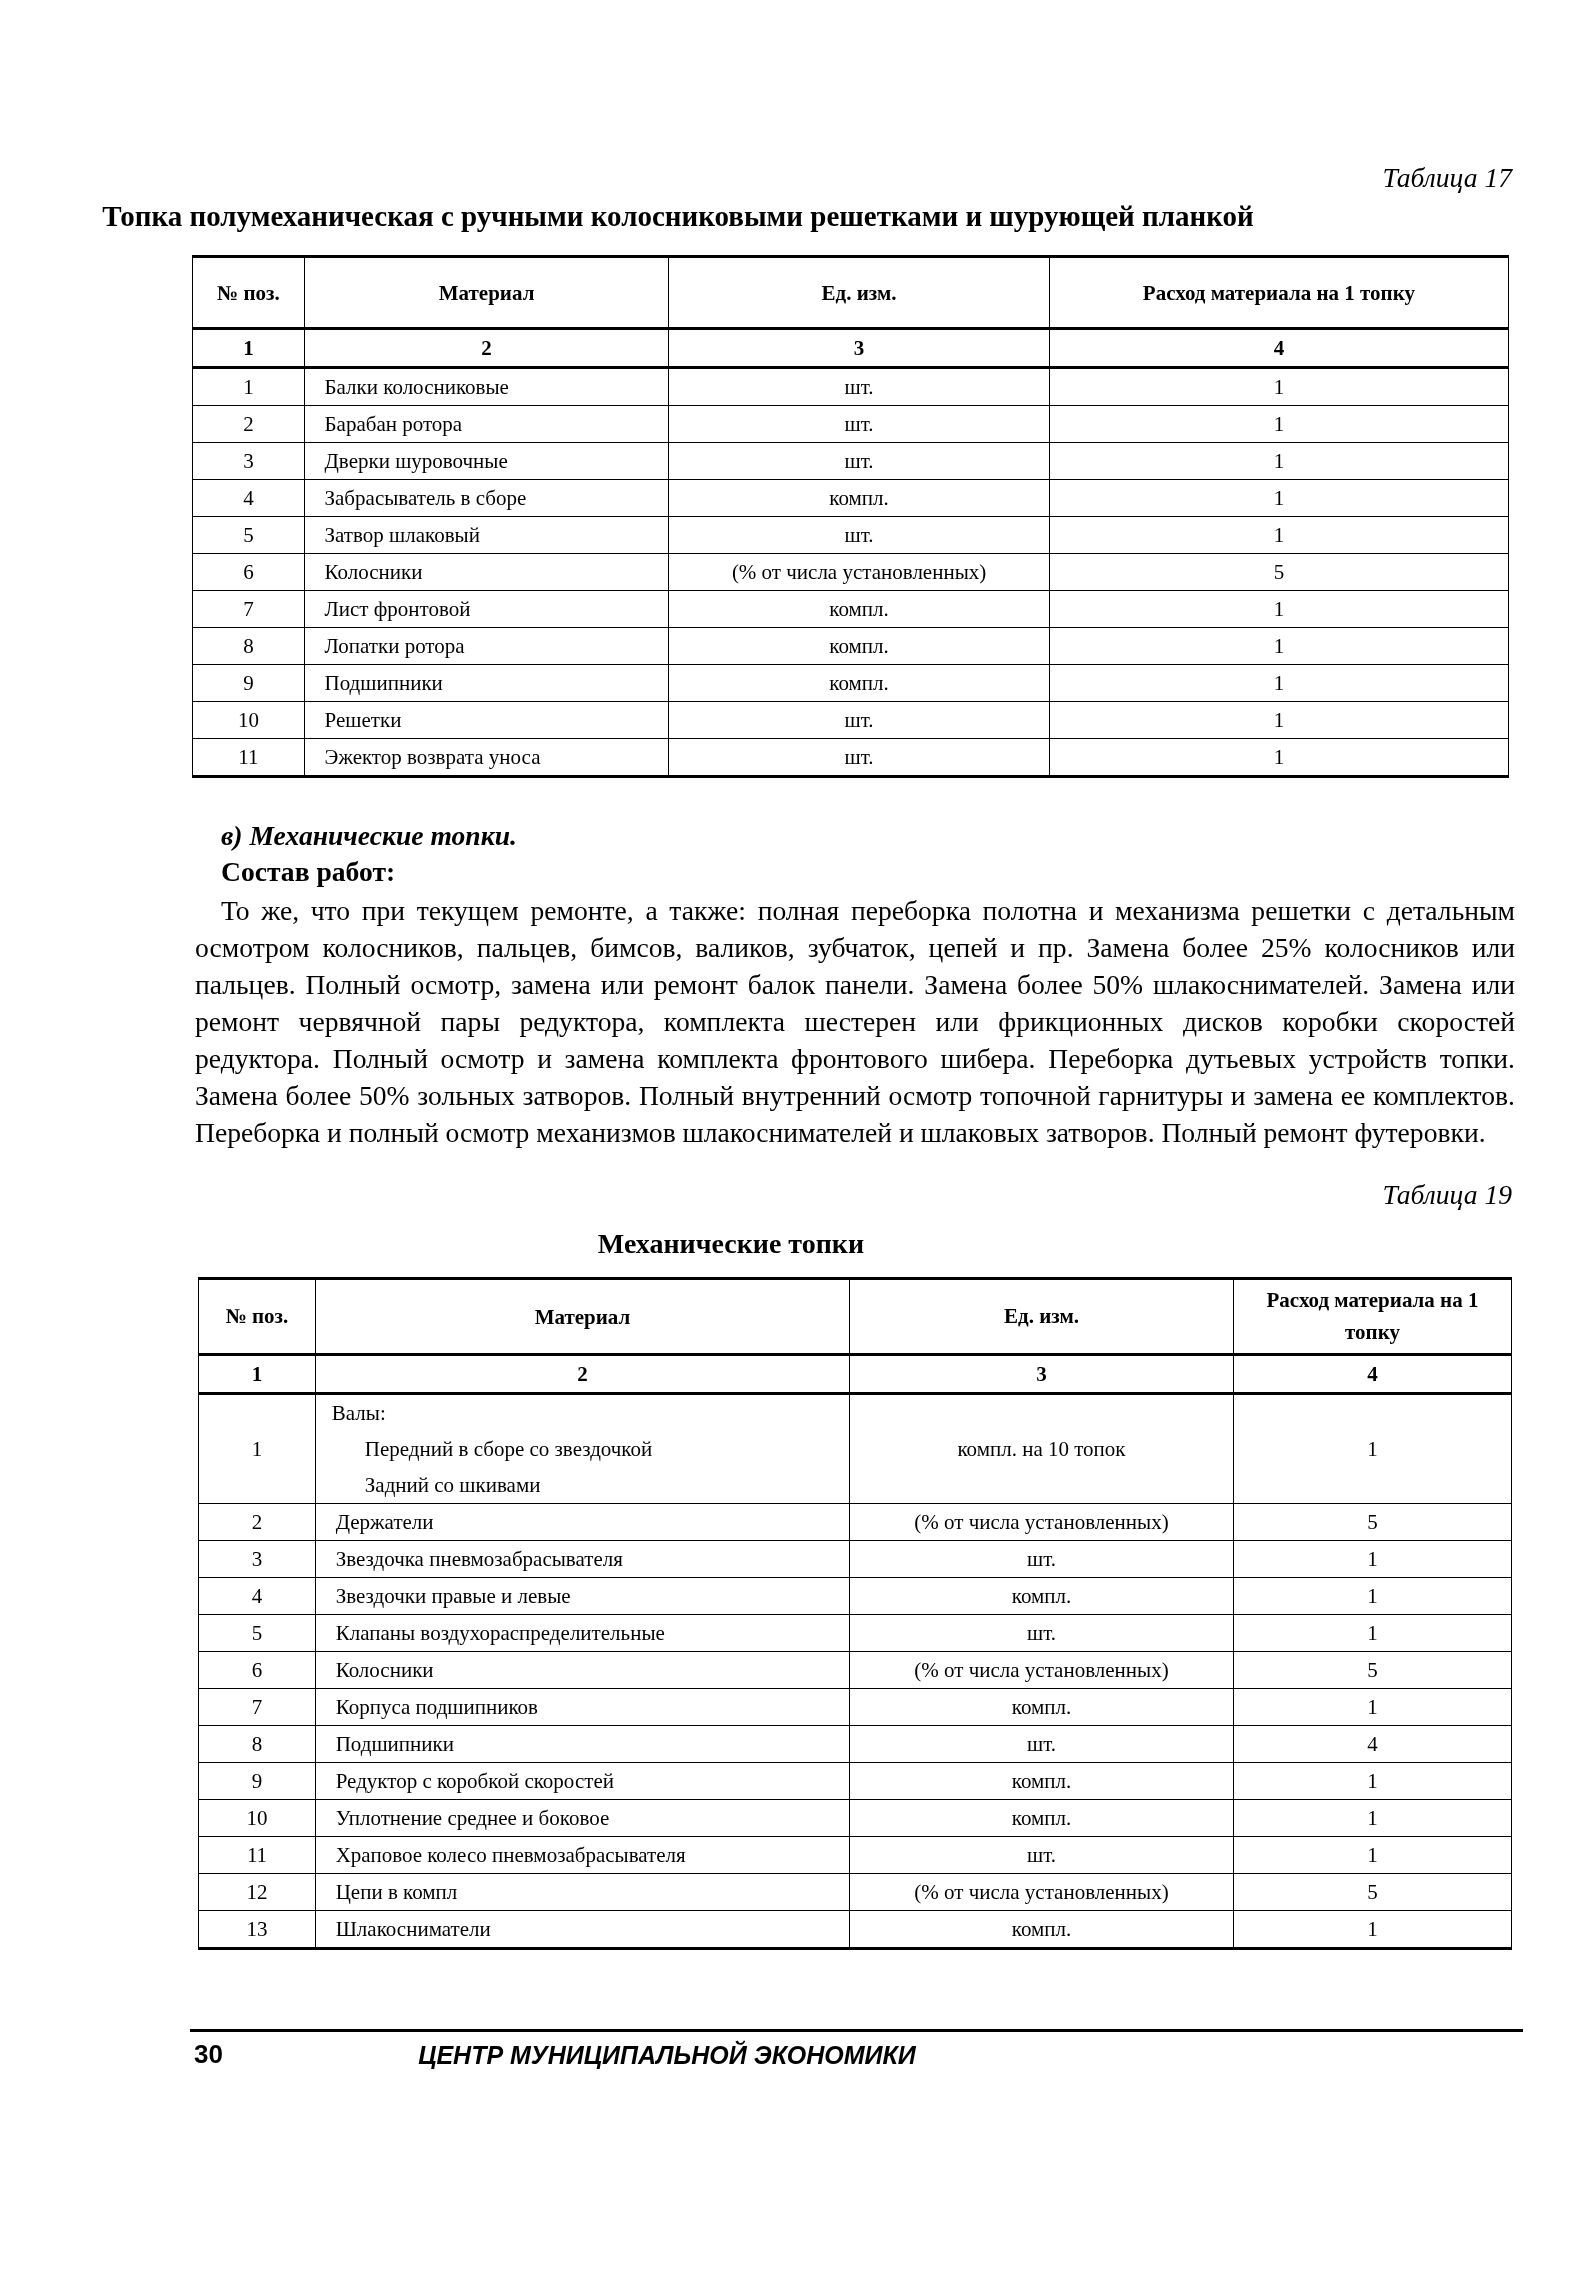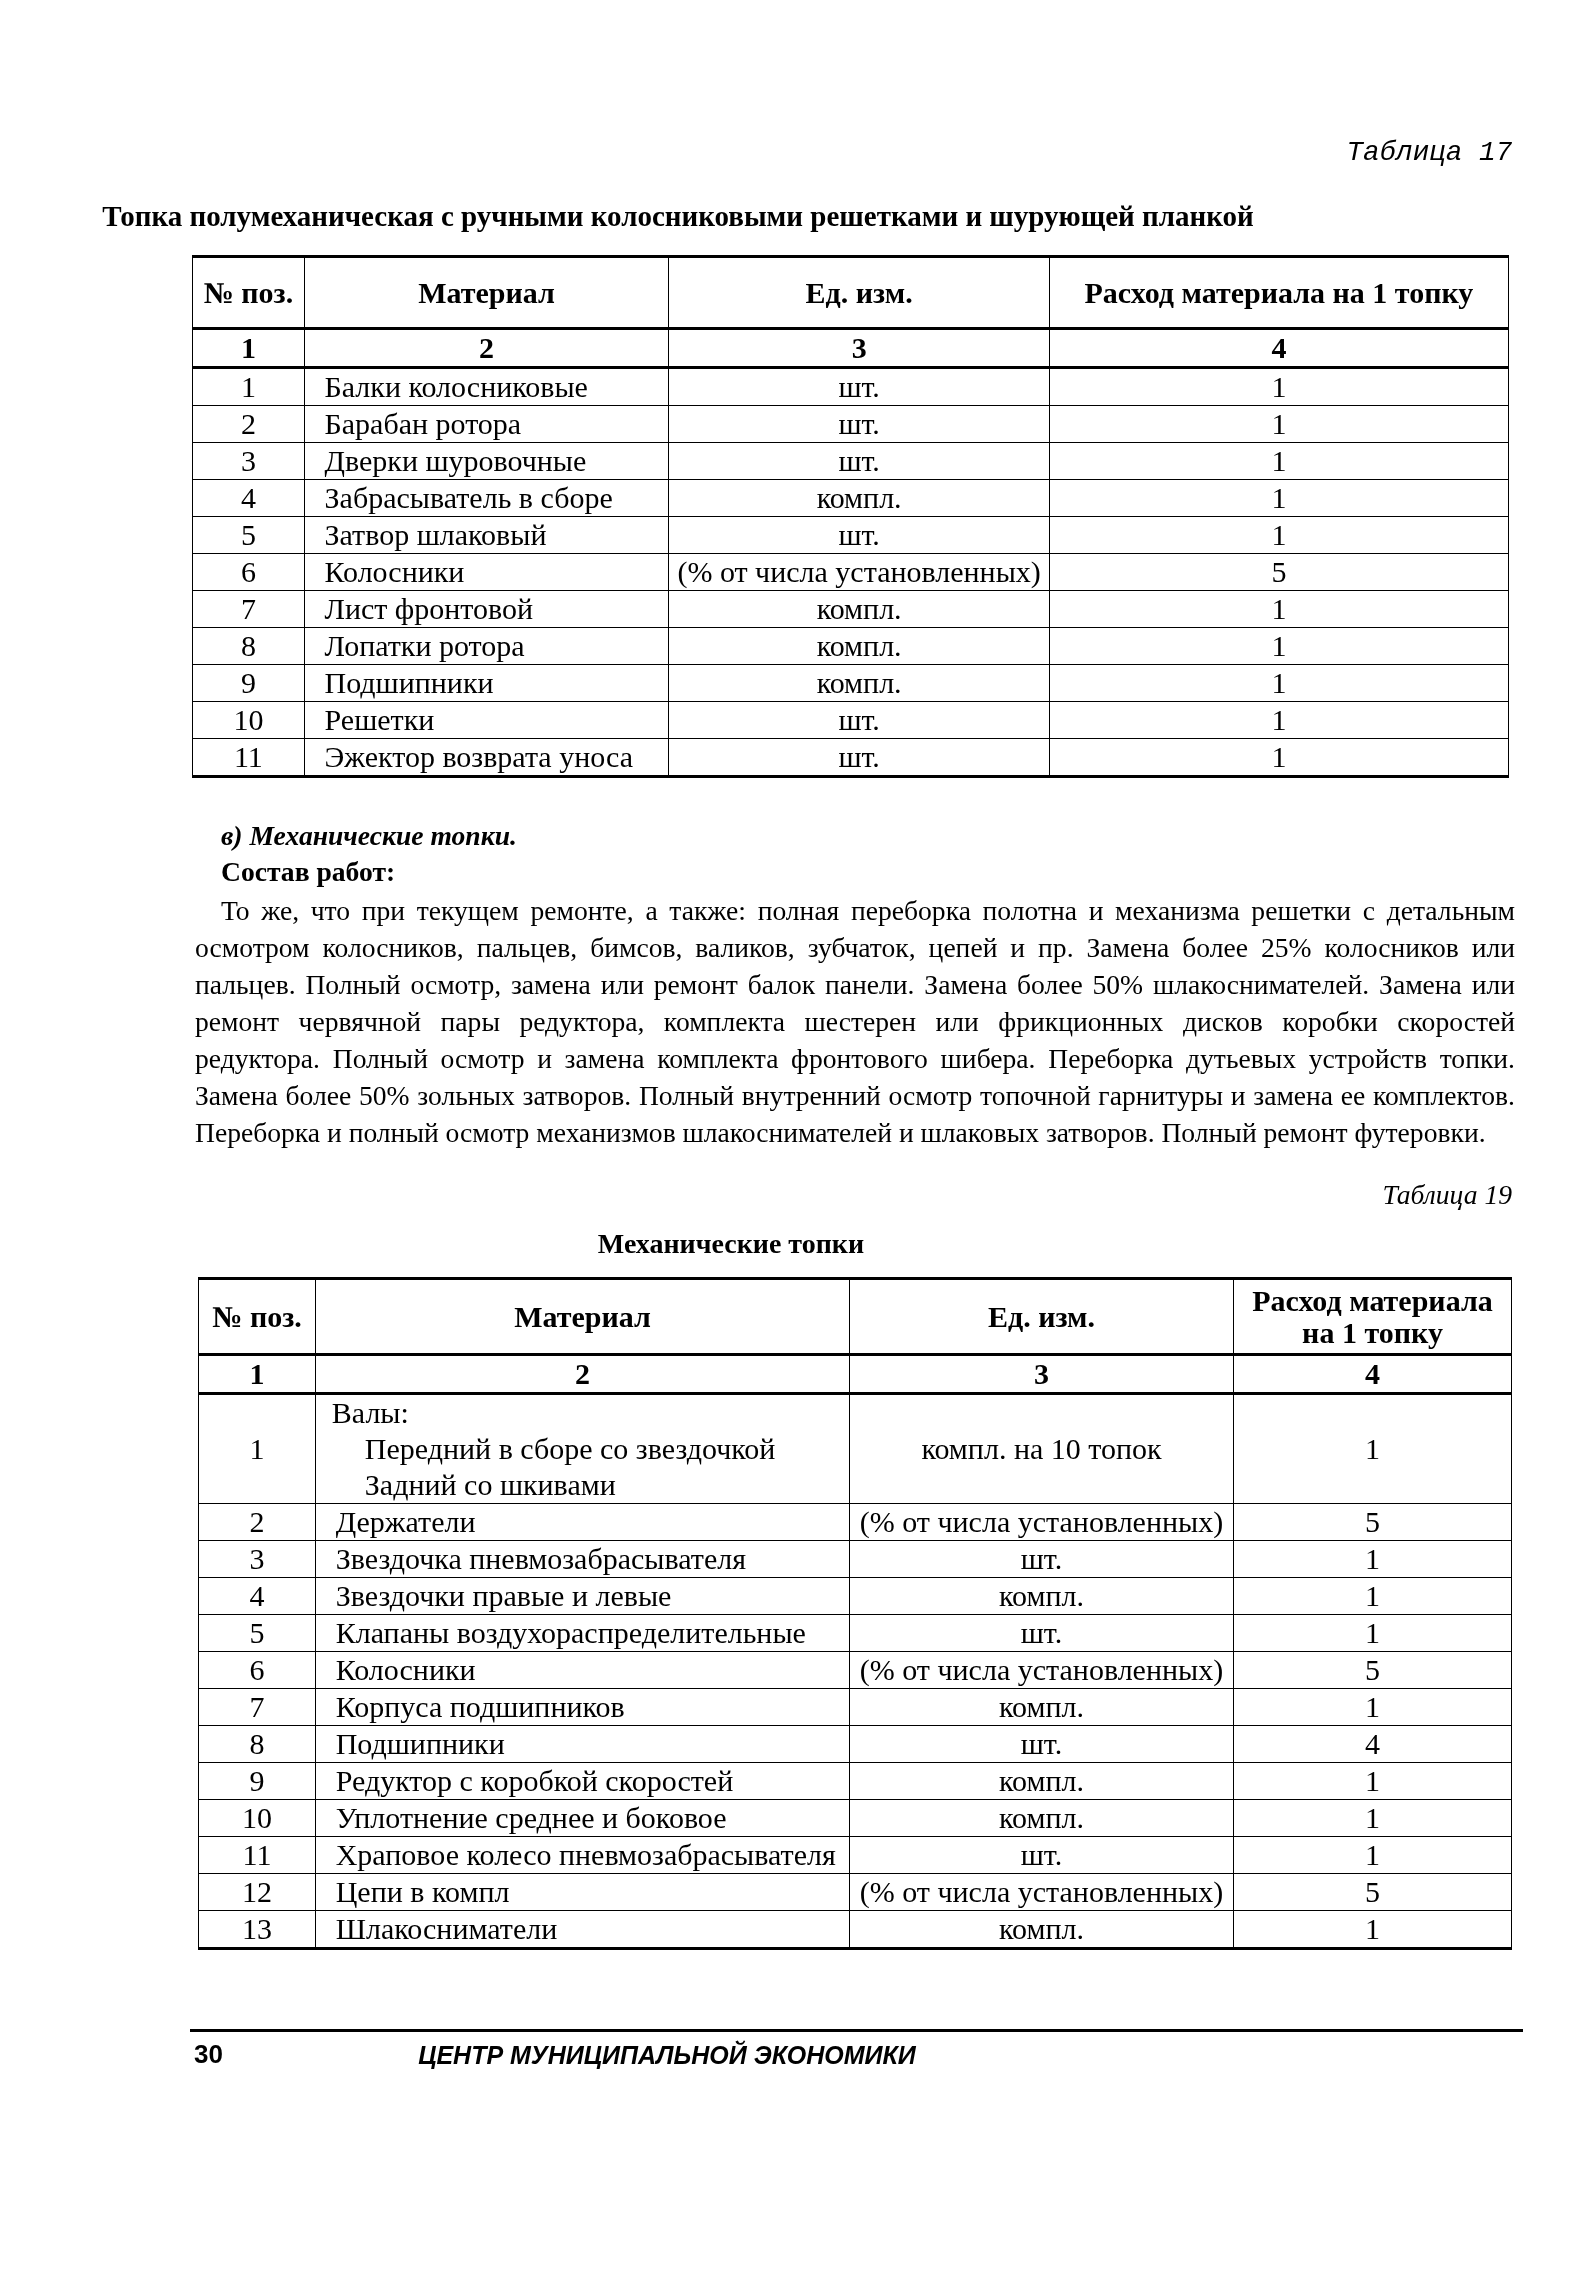--- a/index.html
+++ b/index.html
@@ -1,37 +1,37 @@
 <!DOCTYPE html>
 <html style="font-size:10.5px"><head>
 <meta charset="utf-8">
 <style>
   html, body { margin:0; padding:0; background:#fff; }
   body { width:1589px; height:2295px; position:relative; font-family:"Liberation Serif", serif; color:#000; }
   .caption { position:absolute; right:77px; font-style:italic; font-size:27.6px; }
   .title { position:absolute; left:0; width:1356px; text-align:center; font-weight:bold; font-size:29px; }
-  table { position:absolute; border-collapse:collapse; font-size:30px; }
+  table { position:absolute; border-collapse:collapse; font-size:21px; }
   td, th { border:1.3px solid #000; padding:0 5.3px; line-height:36px; }
   th { font-weight:bold; text-align:center; }
   tr.hdr th { border-top:3.3px solid #000; border-bottom:3.3px solid #000; }
   tr.nums td { font-weight:bold; text-align:center; border-bottom:3.3px solid #000; }
   td.c { text-align:center; }
   td.l { text-align:left; padding-left:19.7px; }
   table { border-bottom:3.3px solid #000; }
   .sub { padding-left:33px; display:block; }
   .heading { position:absolute; left:221px; font-size:27.6px; }
   .para { position:absolute; left:195px; width:1320px; font-size:27.6px; line-height:37px; text-align:justify; text-indent:26px; }
   .footer-line { position:absolute; left:190px; width:1333px; top:2029px; border-top:3.3px solid #000; }
   .footer-num { position:absolute; left:194px; top:2039px; font-family:"Liberation Sans", sans-serif; font-weight:bold; font-size:26px; }
   .footer-text { position:absolute; left:0; width:1334px; text-align:center; top:2041px; font-family:"Liberation Sans", sans-serif; font-weight:bold; font-style:italic; font-size:25px; }
 </style>
 </head>
 <body>
 
-<div class="caption" style="top:137px;font-family:Liberation Mono, monospace;">Таблица 17</div>
+<div class="caption" style="top:162px;">Таблица 17</div>
 <div class="title" style="top:200px;">Топка полумеханическая с ручными колосниковыми решетками и шурующей планкой</div>
 
 <table id="t17" style="left:192px; top:255px; width:1317px;">
   <colgroup>
       <col style="width:112px">
       <col style="width:365px">
       <col style="width:381px">
       <col style="width:460px">
     </colgroup>
   <tbody>

